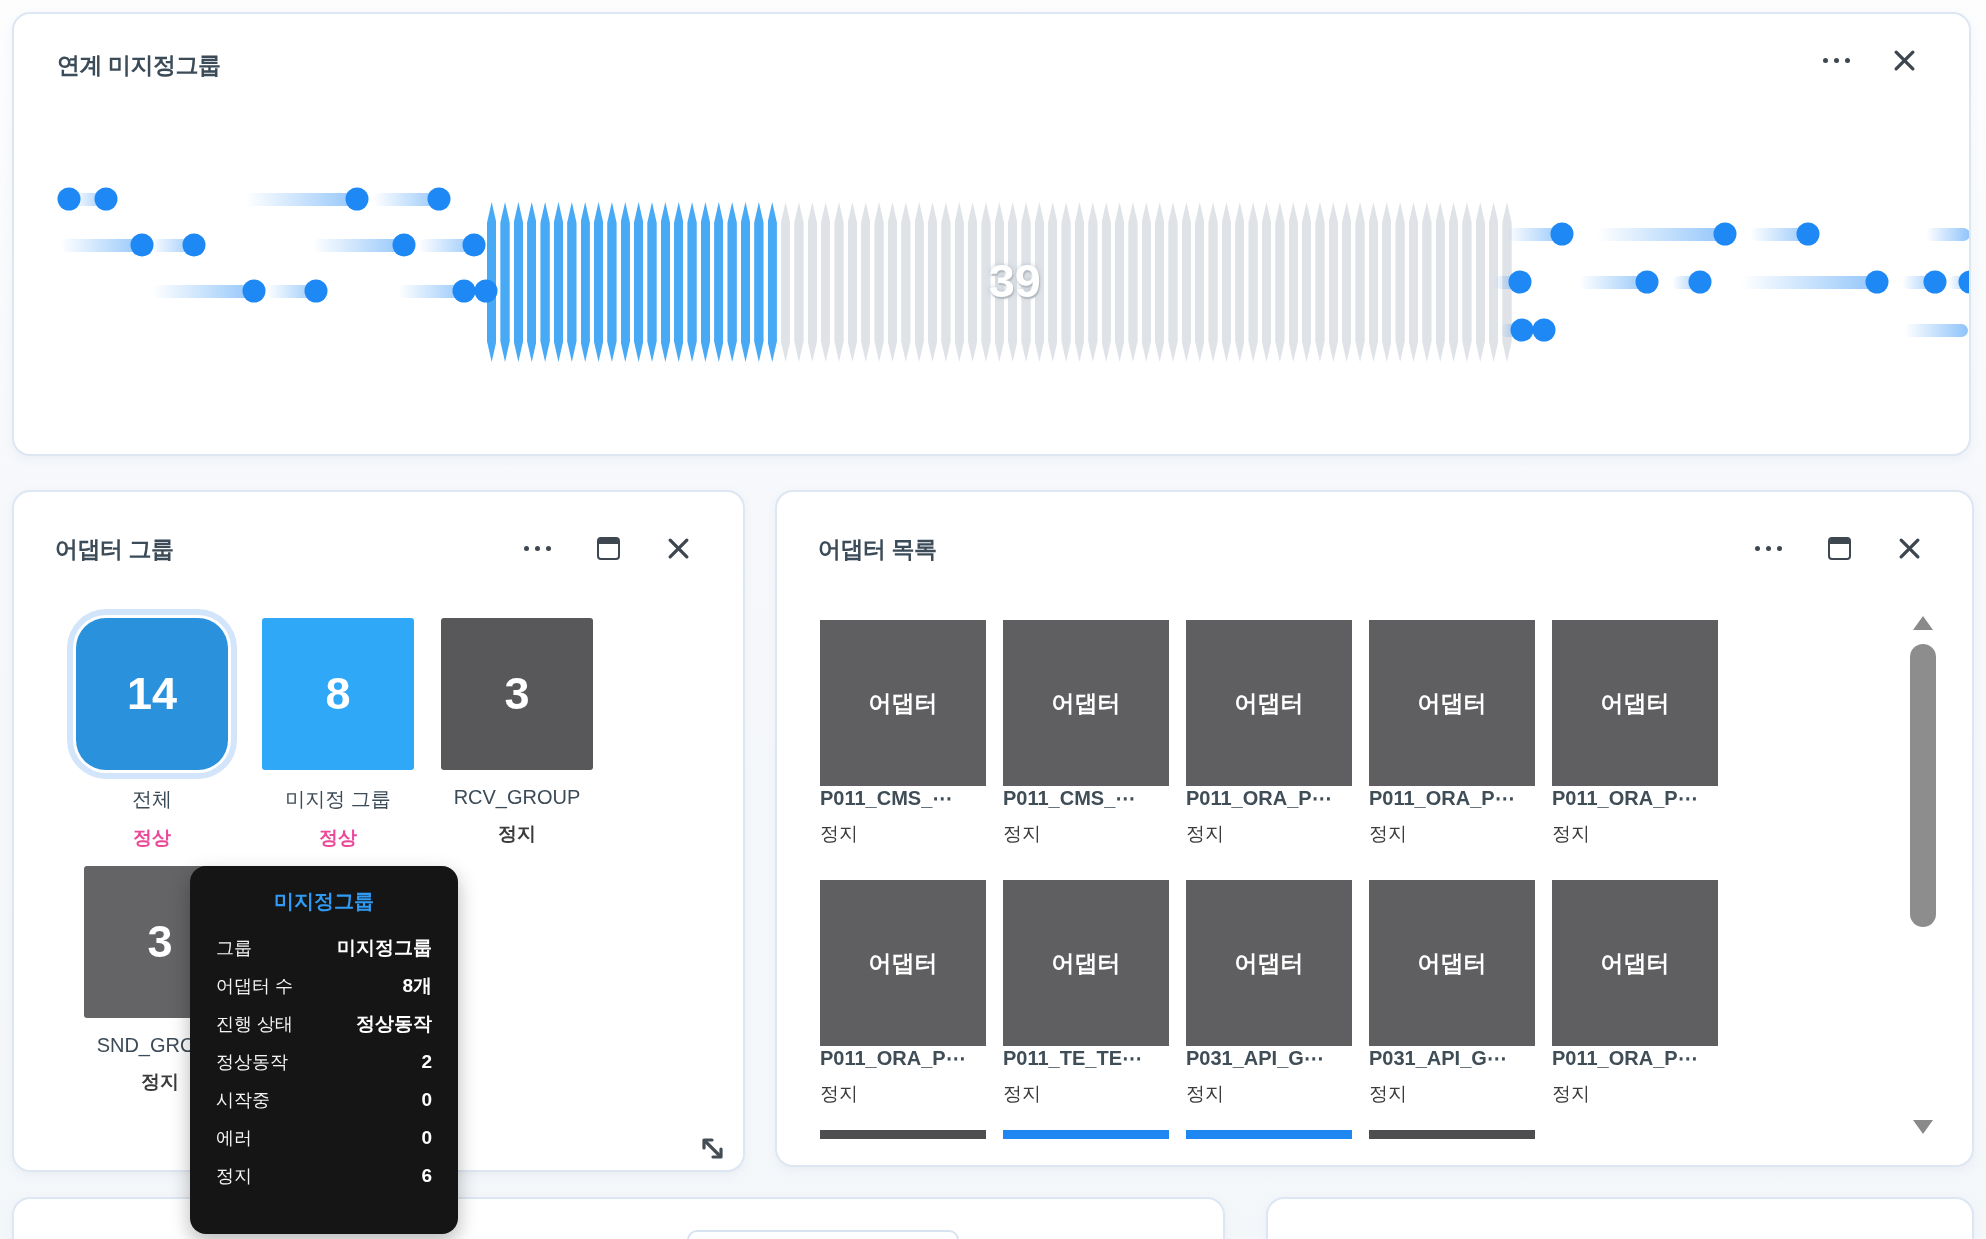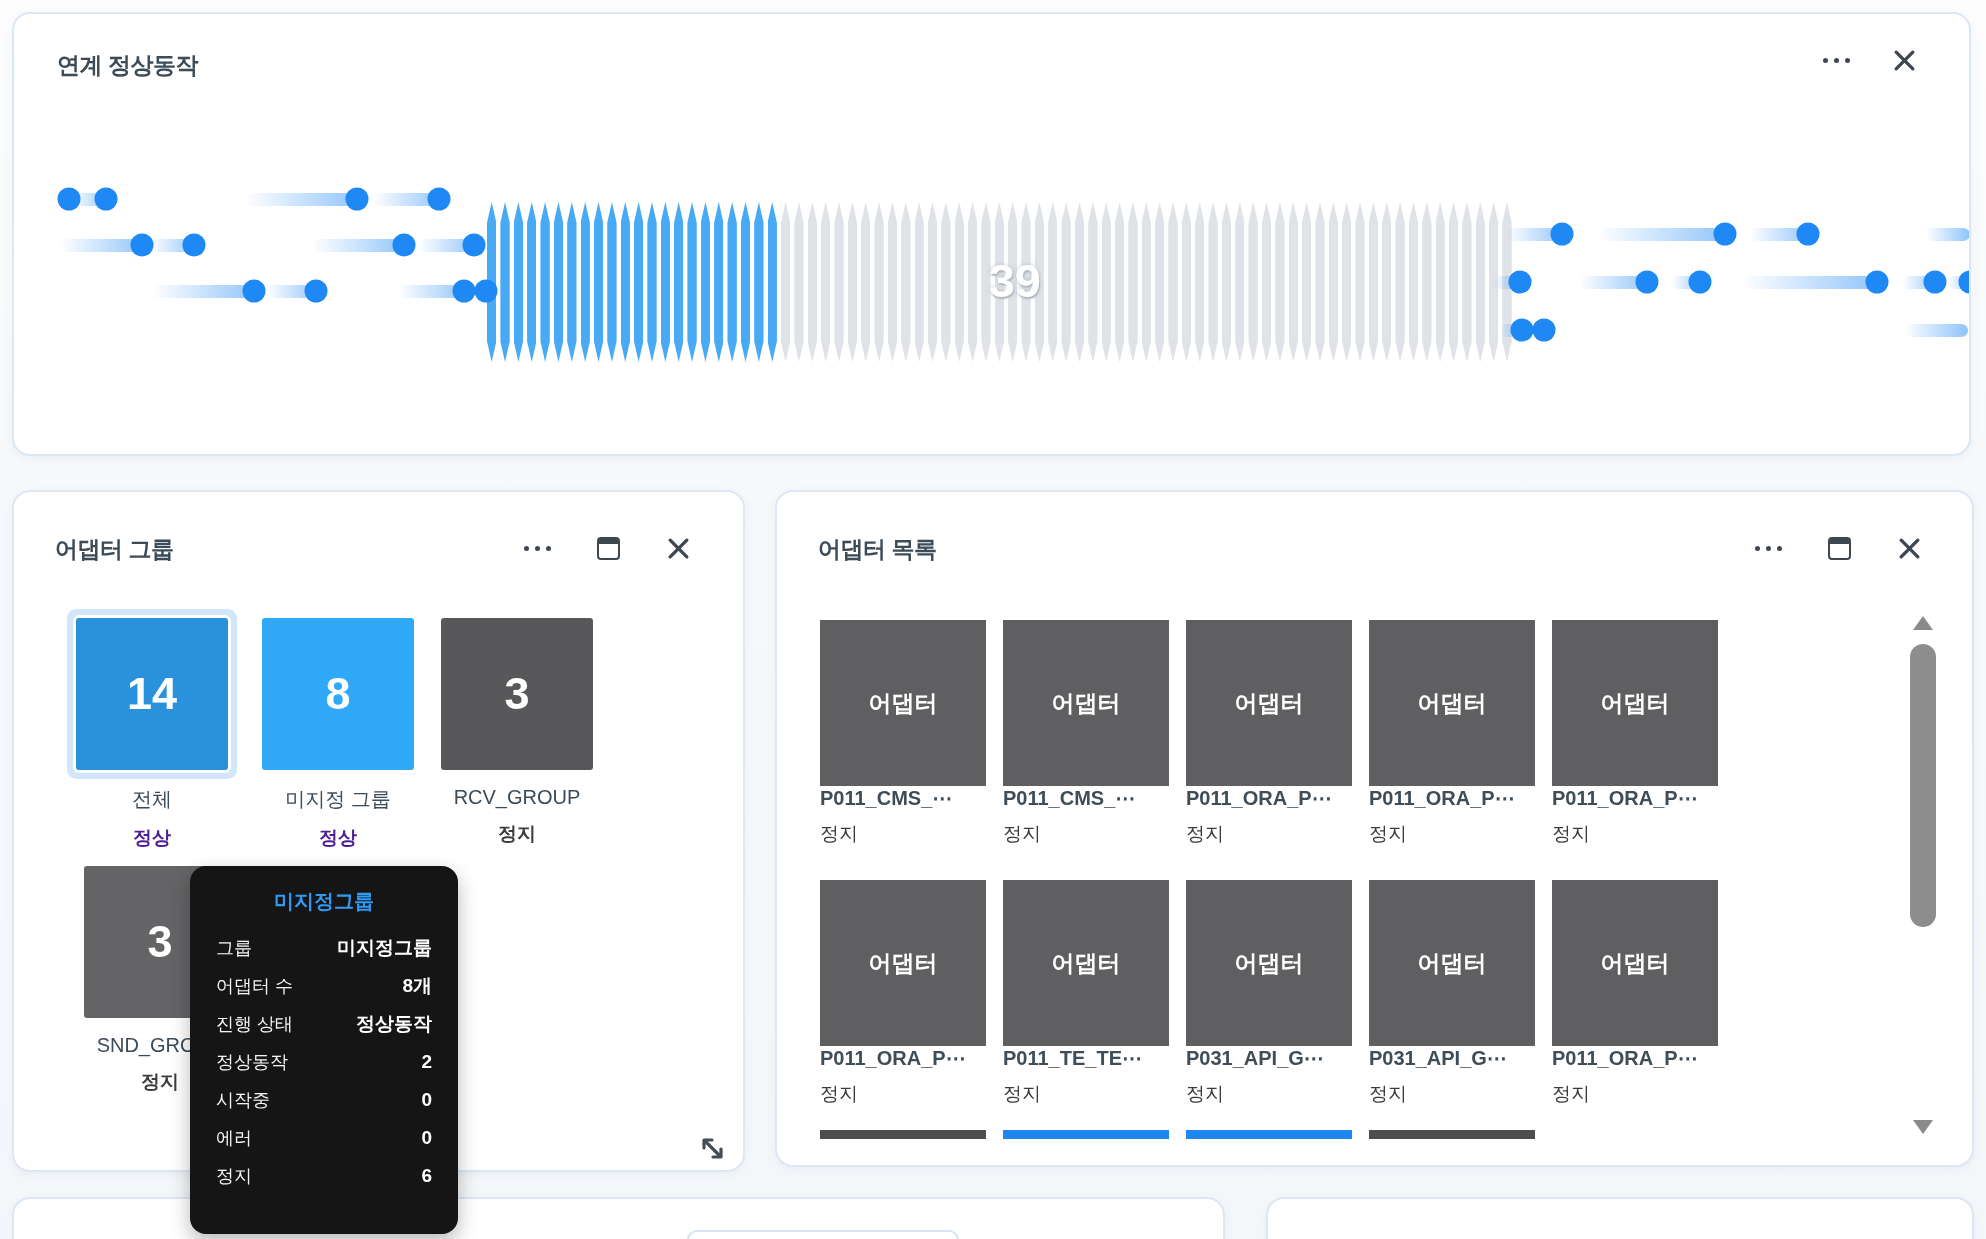--- a/index.html
+++ b/index.html
@@ -40,21 +40,21 @@
   .g-cell{position:absolute;width:170px;text-align:center;cursor:pointer;}
   .gt0{left:53px;top:126px;}
   .gt1{left:239px;top:126px;}
   .gt2{left:418px;top:126px;}
   .gt3{left:61px;top:374px;}
   .g-tile{width:152px;height:152px;margin:0 auto;border-radius:3px;display:flex;align-items:center;justify-content:center;
           font-size:45px;font-weight:bold;color:#fff;}
   .g-tile.sel{box-shadow:0 0 0 3px #ffffff,0 0 0 9px #d2e5fa;}
   .g-label{margin-top:16px;font-size:20px;color:#3c4b58;}
   .g-status{margin-top:12px;font-size:19px;font-weight:bold;}
-  .g-status.ok{color:#4c1d95;margin-top:12px;}
+  .g-status.ok{color:#ec4899;margin-top:12px;}
   .g-status.stop{color:#3c3c3e;}
   
   .tooltip{position:absolute;left:190px;top:866px;width:268px;height:368px;background:#151515;border-radius:16px;
            z-index:50;box-shadow:0 8px 20px rgba(0,0,0,.28);box-sizing:border-box;}
   .tt-title{padding-top:22px;text-align:center;font-size:20px;font-weight:bold;color:#2f9bf4;}
   .tt-rows{margin-top:14px;padding:0 26px;}
   .tt-row{display:flex;justify-content:space-between;align-items:center;height:38px;}
   .tt-label{font-size:18px;color:#f4f4f4;}
   .tt-value{font-size:19px;font-weight:bold;color:#ffffff;}
   
@@ -210,21 +210,21 @@
           <i class="dot" style="left: 1921px; top: 268px;"></i>
           <i class="trail" style="left: 1934px; top: 262px; width: 28px;"></i>
           <i class="dot" style="left: 1956px; top: 268px;"></i>
           <i class="trail" style="left: 1486px; top: 310px; width: 28px;"></i>
           <i class="dot" style="left: 1508px; top: 316px;"></i>
           <i class="trail" style="left: 1518px; top: 310px; width: 18px;"></i>
           <i class="dot" style="left: 1530px; top: 316px;"></i>
           <i class="trail" style="left: 1890px; top: 310px; width: 64px;"></i>
         </div>
     </div>
-    <div class="panel-title">연계 정상동작</div>
+    <div class="panel-title">연계 미지정그룹</div>
     <div class="hdr">
       <div class="icon-ellipsis">
           <i></i>
           <i></i>
           <i></i>
         </div>
       <svg class="icon-close" width="25" height="25" viewBox="0 0 24 24">
         <line x1="4" y1="4" x2="20" y2="20" stroke="#3e4750" stroke-width="3.2" stroke-linecap="round"></line>
         <line x1="20" y1="4" x2="4" y2="20" stroke="#3e4750" stroke-width="3.2" stroke-linecap="round"></line>
       </svg>
@@ -240,21 +240,21 @@
           <i></i>
         </div>
       <div class="icon-max"></div>
       <svg class="icon-close" width="25" height="25" viewBox="0 0 24 24">
         <line x1="4" y1="4" x2="20" y2="20" stroke="#3e4750" stroke-width="3.2" stroke-linecap="round"></line>
         <line x1="20" y1="4" x2="4" y2="20" stroke="#3e4750" stroke-width="3.2" stroke-linecap="round"></line>
       </svg>
     </div>
     <div id="group-tiles">
         <div class="g-cell gt0">
-          <div class="g-tile sel" style="background: rgb(42, 145, 220);">
+          <div class="g-tile sel" style="background: rgb(42, 145, 220); border-radius: 30px;">
             <span class="g-num">14</span>
           </div>
           <div class="g-label">전체</div>
           <div class="g-status ok">정상</div>
         </div>
         <div class="g-cell gt1">
           <div class="g-tile" style="background: rgb(47, 168, 248);">
             <span class="g-num">8</span>
           </div>
           <div class="g-label">미지정 그룹</div>

